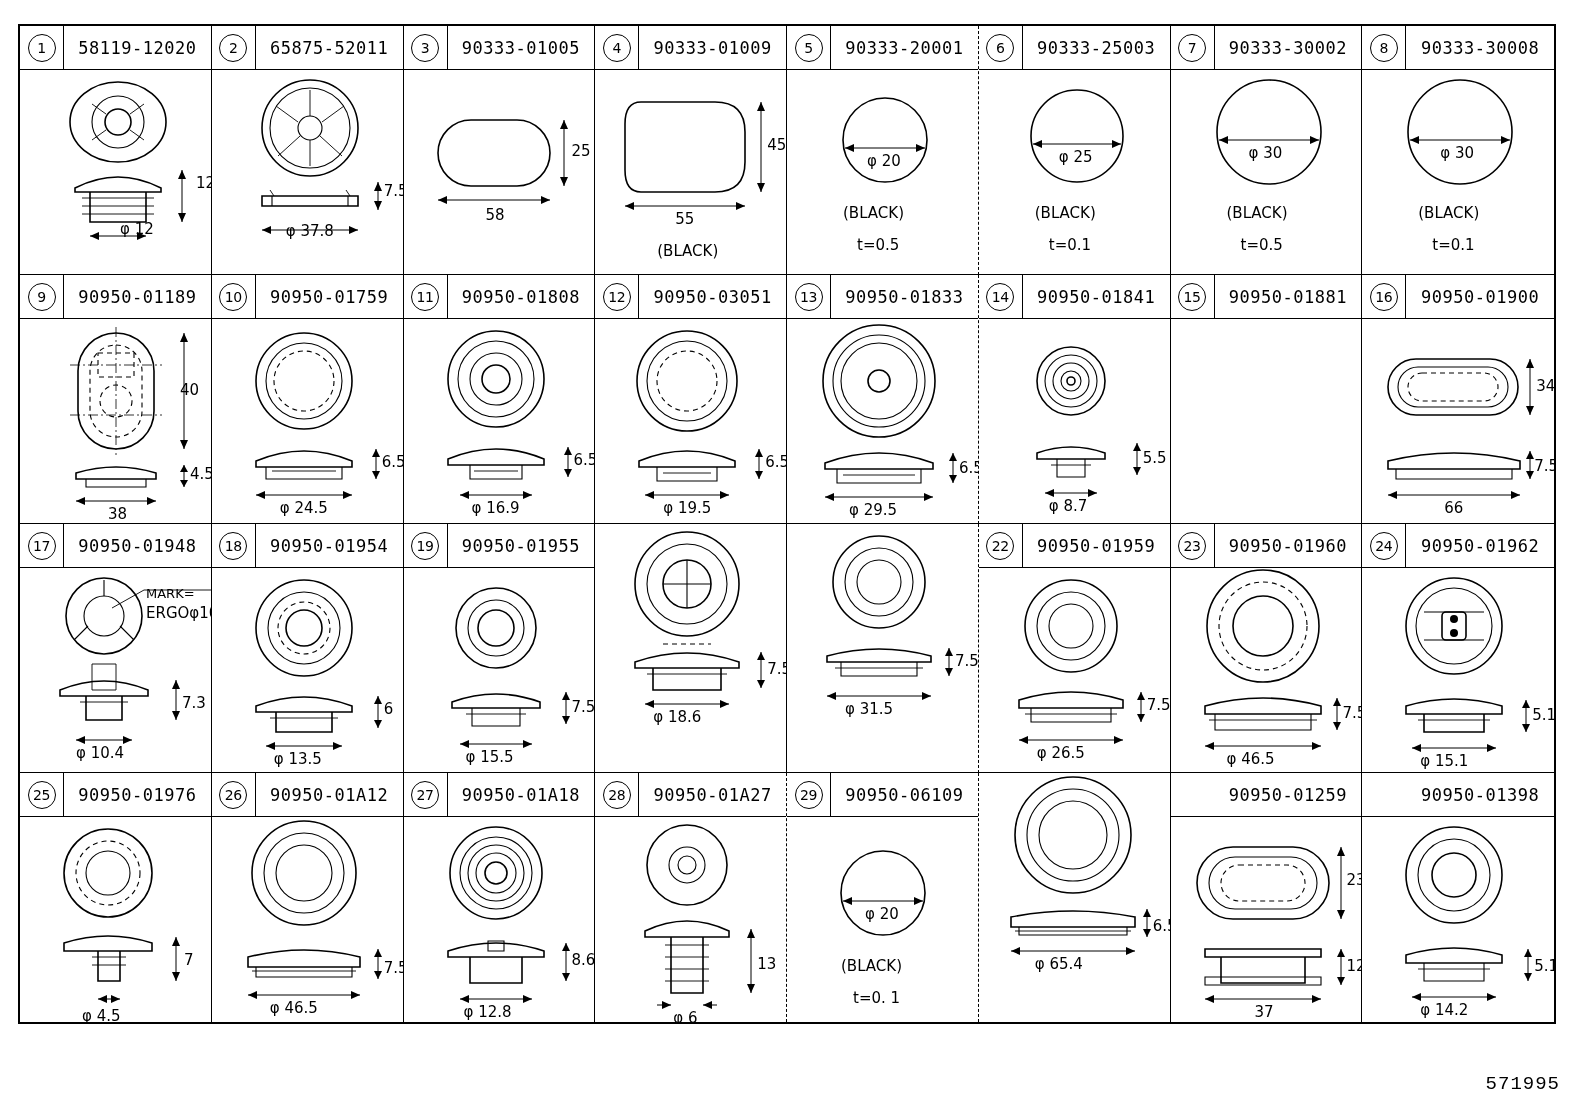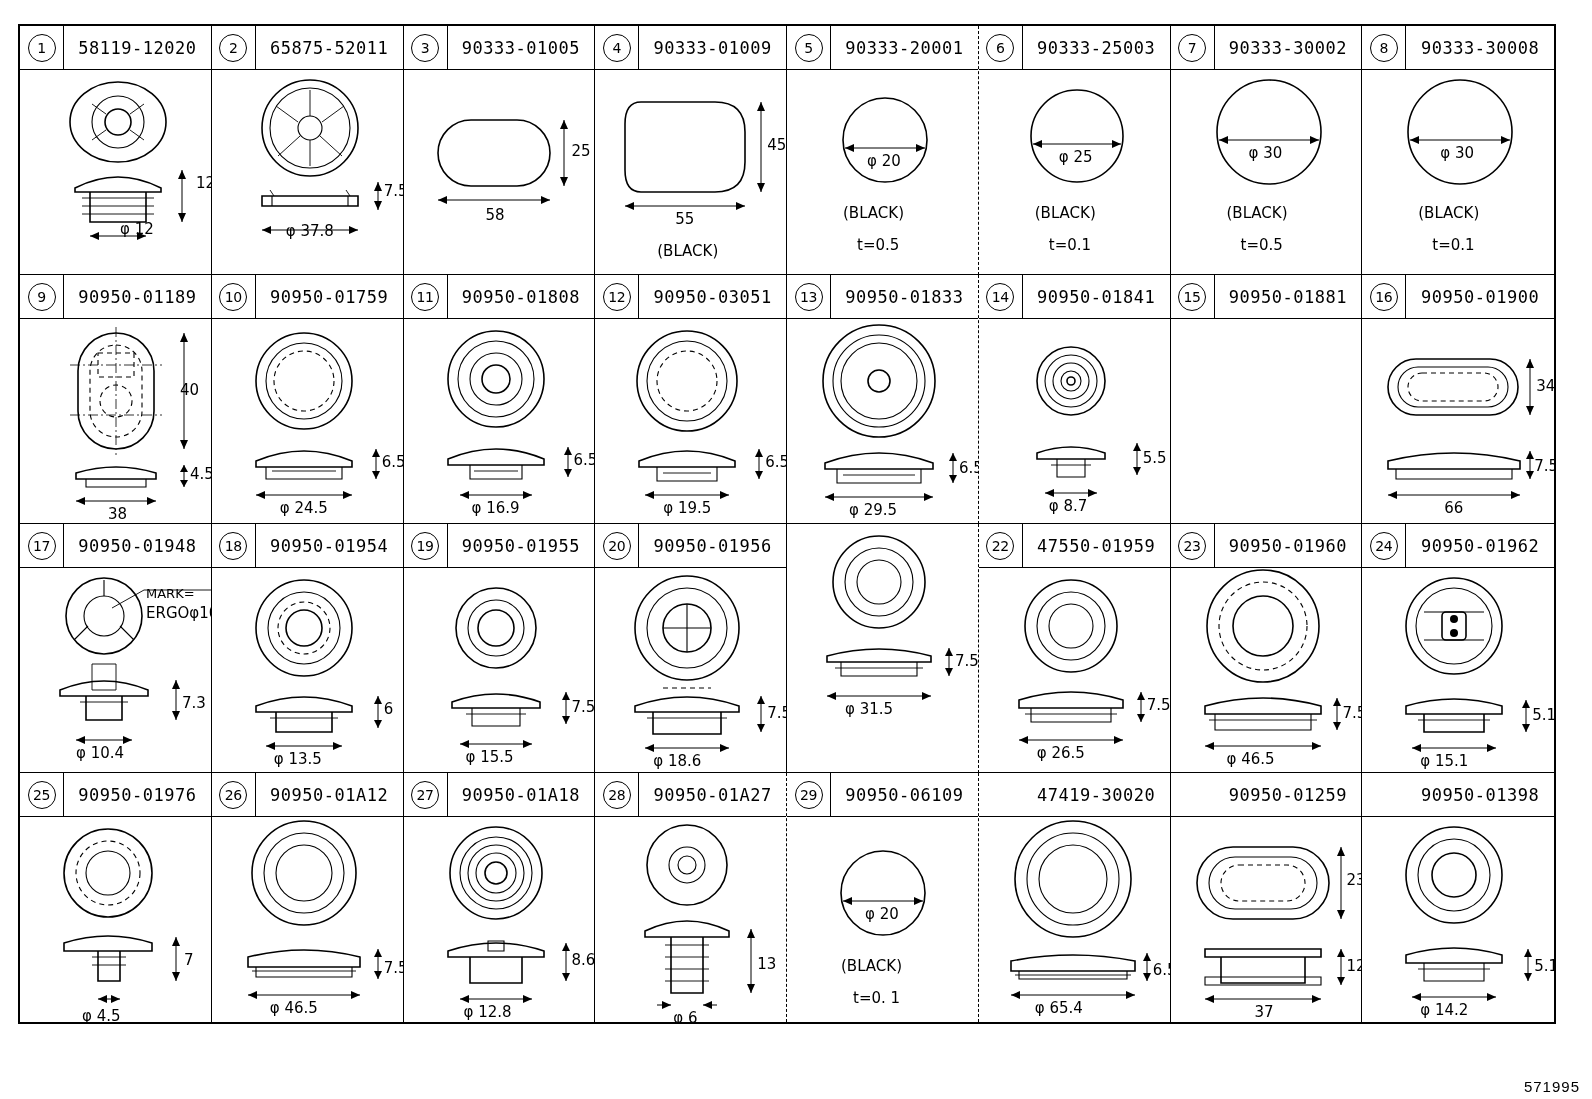--- a/index.html
+++ b/index.html
@@ -18,21 +18,21 @@
   .pn.nonum{padding-right:0;}
   .art{position:relative;height:calc(100% - 44px);}
   .lbl{position:absolute;font-size:15px;white-space:nowrap;font-family:"DejaVu Sans",sans-serif;}
   svg{position:absolute;left:0;top:0;overflow:visible;}
   .st{fill:none;stroke:#000;stroke-width:1.6;}
   .st2{fill:none;stroke:#000;stroke-width:1.1;}
   .dsh{fill:none;stroke:#000;stroke-width:1.1;stroke-dasharray:5 4;}
   .thin{fill:none;stroke:#000;stroke-width:0.9;}
   .dimline{stroke:#000;stroke-width:1;fill:none;}
   .ctr{stroke:#000;stroke-width:0.8;fill:none;stroke-dasharray:10 3 2 3;}
-  #pageno{position:absolute;right:12px;bottom:4px;font-size:15px;font-family:Liberation Sans, sans-serif;letter-spacing:1px;}
+  #pageno{position:absolute;right:32px;bottom:4px;font-size:19px;font-family:Liberation Mono, monospace;letter-spacing:1px;}
 </style>
 </head>
 <body>
 
 <div id="sheet">
   <div class="grid">
 
     <div class="cell">
       <div class="hdr">
         <div class="numbox">
@@ -470,26 +470,20 @@
           <path d="M162 124 l-4 8 l8 0 z M162 156 l-4 -8 l8 0 z" fill="#000"></path>
           <path d="M56 176 L128 176" class="dimline"></path>
           <path d="M56 176 l9 -4 l0 8 z M128 176 l-9 -4 l0 8 z" fill="#000"></path>
         </svg>
         <span class="lbl" style="left:168px;top:130px">7.5</span>
         <span class="lbl" style="left:62px;top:180px">φ 15.5</span>
       </div>
     </div>
 
     <div class="cell">
-      <div class="hdr">
-        <div class="numbox">
-            <span class="circnum">20</span>
-          </div>
-        <div class="pn">90950-01956</div>
-      </div>
       <div class="art">
         <svg width="196" height="200" viewBox="0 0 196 200">
           <circle cx="92" cy="60" r="52" class="st"></circle>
           <circle cx="92" cy="60" r="40" class="st2"></circle>
           <circle cx="92" cy="60" r="24" class="st"></circle>
           <path d="M92 36 L92 84 M68 60 L116 60" class="st2"></path>
           <path d="M40 138 Q92 120 144 138 L144 144 L40 144 Z" class="st"></path>
           <path d="M58 144 L58 166 L126 166 L126 144" class="st"></path>
           <path d="M52 150 L132 150" class="thin"></path>
           <path d="M68 120 L116 120" class="dsh"></path>
@@ -520,21 +514,21 @@
         <span class="lbl" style="left:168px;top:128px">7.5</span>
         <span class="lbl" style="left:58px;top:176px">φ 31.5</span>
       </div>
     </div>
 
     <div class="cell">
       <div class="hdr">
         <div class="numbox">
             <span class="circnum">22</span>
           </div>
-        <div class="pn">47550-01959</div>
+        <div class="pn">90950-01959</div>
       </div>
       <div class="art">
         <svg width="196" height="200" viewBox="0 0 196 200">
           <circle cx="92" cy="58" r="46" class="st"></circle>
           <circle cx="92" cy="58" r="34" class="st2"></circle>
           <circle cx="92" cy="58" r="22" class="st2"></circle>
           <path d="M40 132 Q92 116 144 132 L144 140 L40 140 Z" class="st"></path>
           <path d="M52 140 L52 154 L132 154 L132 140" class="st2"></path>
           <path d="M46 146 L138 146" class="thin"></path>
           <path d="M162 124 L162 154" class="dimline"></path>
@@ -715,24 +709,20 @@
           <path d="M56 84 L136 84" class="dimline"></path>
           <path d="M56 84 l9 -4 l0 8 z M136 84 l-9 -4 l0 8 z" fill="#000"></path>
         </svg>
         <span class="lbl" style="left:78px;top:88px">φ 20</span>
         <span class="lbl" style="left:54px;top:140px">(BLACK)</span>
         <span class="lbl" style="left:66px;top:172px">t=0. 1</span>
       </div>
     </div>
 
     <div class="cell">
-      <div class="hdr">
-        <div class="numbox empty"></div>
-        <div class="pn nonum">47419-30020</div>
-      </div>
       <div class="art">
         <svg width="196" height="200" viewBox="0 0 196 200">
           <circle cx="94" cy="62" r="58" class="st"></circle>
           <circle cx="94" cy="62" r="46" class="st2"></circle>
           <circle cx="94" cy="62" r="34" class="st2"></circle>
           <path d="M32 144 Q94 132 156 144 L156 154 L32 154 Z" class="st"></path>
           <path d="M40 154 L40 162 L148 162 L148 154" class="st2"></path>
           <path d="M36 158 L152 158" class="thin"></path>
           <path d="M168 136 L168 164" class="dimline"></path>
           <path d="M168 136 l-4 8 l8 0 z M168 164 l-4 -8 l8 0 z" fill="#000"></path>

